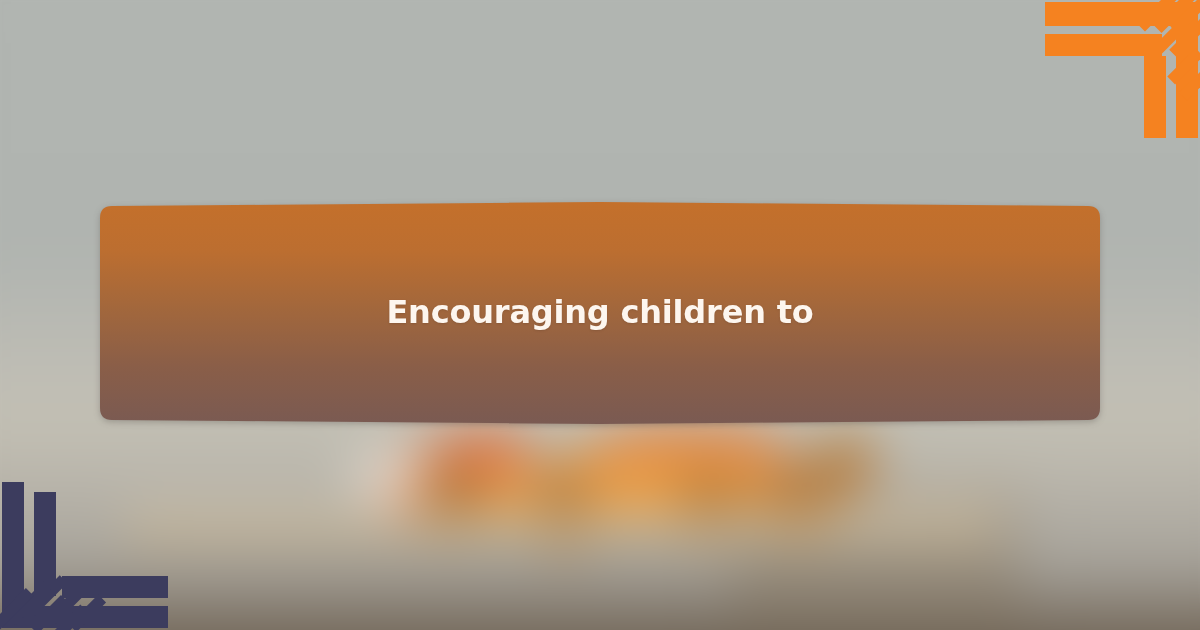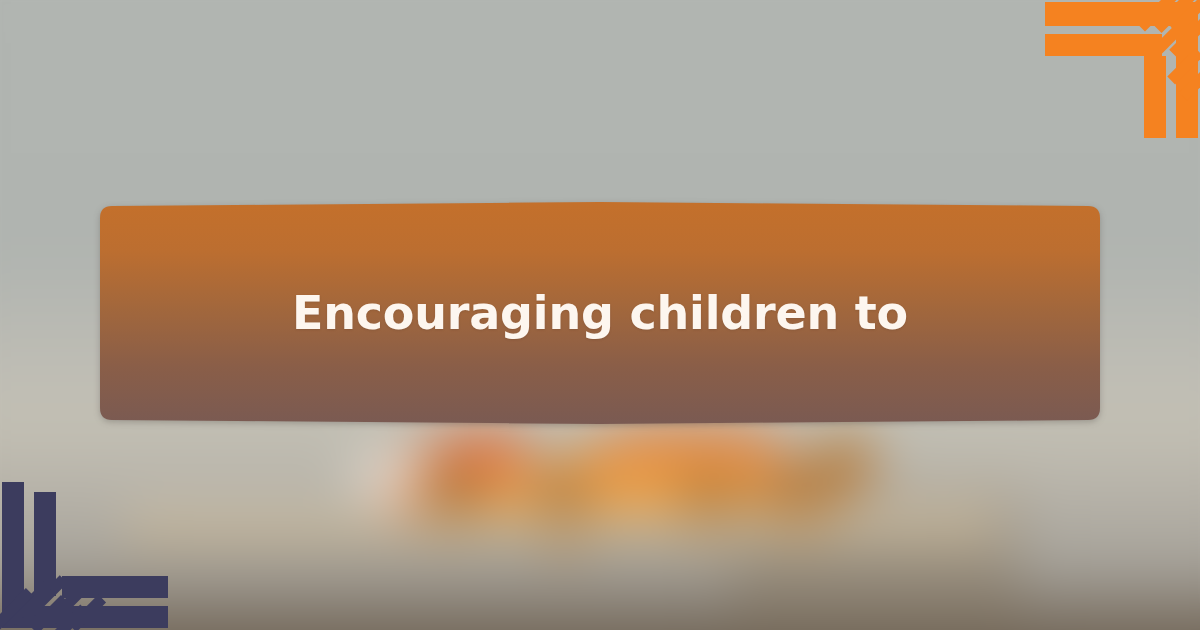--- a/index.html
+++ b/index.html
@@ -121,21 +121,21 @@
   .banner-text {
     position: absolute;
     inset: 0;
     display: flex;
     align-items: center;
     justify-content: center;
     text-align: left;
     color: #fdf6ef;
     font-family: "DejaVu Sans", sans-serif;
     font-weight: 700;
-    font-size: 46px;
+    font-size: 32px;
     line-height: 1.23;
     letter-spacing: -0.2px;
     padding: 0 46px;
     box-sizing: border-box;
     text-shadow: 0 1px 2px rgba(90,60,45,0.25);
   }
 </style>
 </head>
 <body>
 

